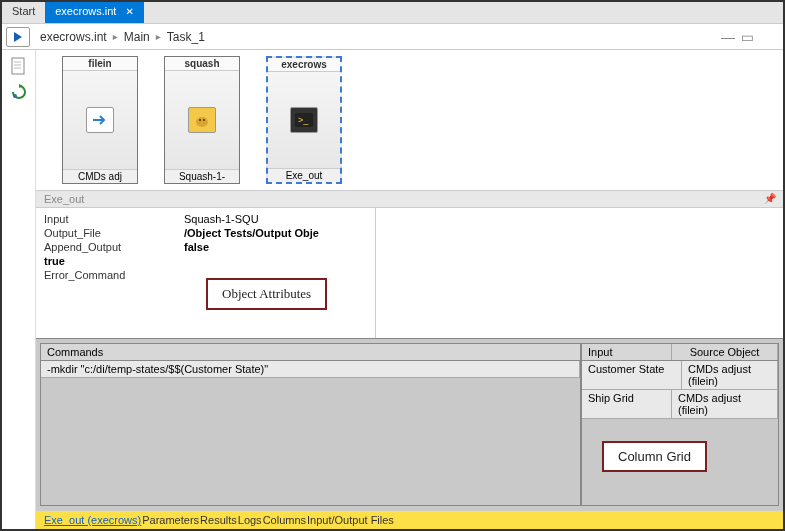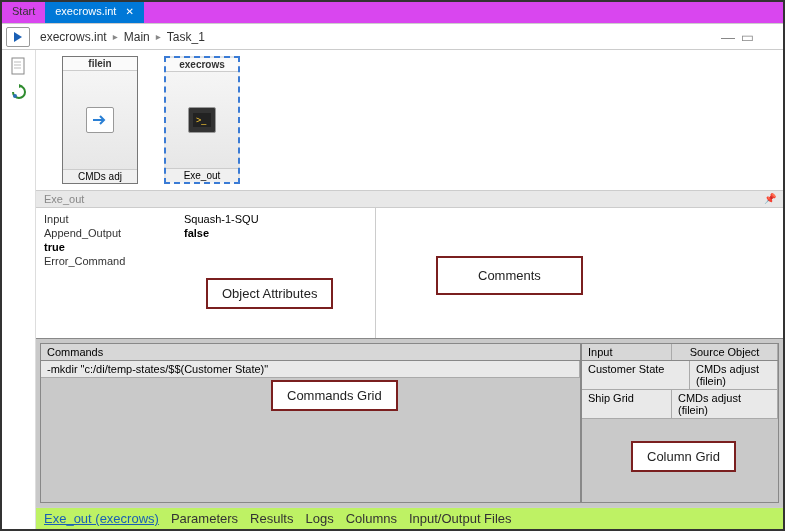--- a/index.html
+++ b/index.html
@@ -1,17 +1,17 @@
 <!DOCTYPE html>
 <html><head>
 <meta charset="utf-8">
 <style>
 * { box-sizing: border-box; margin: 0; padding: 0; }
 body { font-family: "Segoe UI", Tahoma, sans-serif; font-size: 11px; background: #fff; width: 785px; height: 531px; overflow: hidden; border: 2px solid #333; }
-.tabs-top { display: flex; background: #d946ef; border-bottom: 1px solid #ccc; height: 22px; }
+.tabs-top { display: flex; background: #e5e5e5; border-bottom: 1px solid #ccc; height: 22px; }
 .tab-top { padding: 3px 10px; cursor: pointer; color: #333; }
 .tab-top.active { background: #0078d7; color: #fff; }
 .close-x { margin-left: 6px; font-size: 10px; }
 .toolbar-row { display: flex; align-items: center; height: 26px; border-bottom: 1px solid #ccc; }
 .run-btn { width: 24px; height: 20px; margin: 0 4px; border: 1px solid #999; display: flex; align-items: center; justify-content: center; background: #fff; border-radius: 2px; }
 .run-tri { width: 0; height: 0; border-left: 8px solid #1a5fb4; border-top: 5px solid transparent; border-bottom: 5px solid transparent; }
 .breadcrumb { display: flex; align-items: center; gap: 6px; padding-left: 6px; font-size: 12px; color: #333; }
 .bc-sep { color: #888; font-size: 10px; }
 .main-area { display: flex; height: calc(100% - 48px); }
 .left-ico-bar { width: 34px; border-right: 1px solid #ddd; display: flex; flex-direction: column; align-items: center; gap: 6px; padding-top: 6px; }
@@ -34,21 +34,21 @@
 .attr-val.bold { font-weight:bold;}
 .comments { flex:1; padding:4px 8px; position:relative; font-size:11px;}
 .callout { position:absolute; border:2px solid #7a1f1f; background:#fff; padding:6px 14px; font-size:13px; color:#222;}
 .grids-row { flex:1; display:flex; background:#c9c9c9; border-top:1px solid #888; position:relative; padding:4px; }
 .grid-left { flex:1; border:1px solid #888; background:#c9c9c9; display:flex; flex-direction:column;}
 .grid-right { width:198px; border:1px solid #888; background:#c9c9c9; display:flex; flex-direction:column;}
 .grid-header { background:#d7d7d7; border-bottom:1px solid #888; padding:2px 6px; font-size:11px;}
 .grid-row { display:flex; background:#e9e9e9; border-bottom:1px solid #aaa;}
 .grid-cell { padding:2px 6px; font-size:11px; border-right:1px solid #aaa;}
 .grid-hdrs { display:flex; background:#d7d7d7; border-bottom:1px solid #888;}
-.bottom-tabs { display:flex; gap:12px; padding:3px 8px; border-top:1px solid #ccc; background:#bef264; font-size:13px;}
+.bottom-tabs { display:flex; gap:1px; padding:3px 8px; border-top:1px solid #ccc; background:#fde047; font-size:11px;}
 .bt { color:#333; cursor:pointer;}
 .bt.active { color:#1a5fb4; text-decoration:underline;}
 .min-dash { margin-left:auto; margin-right:28px; color:#888; font-size:14px; letter-spacing:1px;}
 </style>
 </head>
 <body>
 
 <div class="tabs-top">
   <div class="tab-top">Start</div>
   <div class="tab-top active">
@@ -96,20 +96,33 @@
         <div class="node-title">filein</div>
         <div class="node-body">
             <div class="ico-box">
               <svg width="18" height="14">
                 <path d="M2 7 L12 7 M9 3 L13 7 L9 11" stroke="#2a7fd4" stroke-width="2" fill="none"></path>
               </svg>
             </div>
           </div>
         <div class="node-foot">CMDs adj</div>
       </div>
+      <div class="node">
+        <div class="node-title">squash</div>
+        <div class="node-body">
+            <div class="ico-box" style="background:#f4c94a;">
+              <svg width="18" height="16">
+                <ellipse cx="9" cy="10" rx="6" ry="5" fill="#d9a52a"></ellipse>
+                <circle cx="7" cy="8" r="1" fill="#333"></circle>
+                <circle cx="11" cy="8" r="1" fill="#333"></circle>
+              </svg>
+            </div>
+          </div>
+        <div class="node-foot">Squash-1-</div>
+      </div>
       <div class="node sel">
         <div class="node-title">execrows</div>
         <div class="node-body">
             <div class="ico-box" style="background:#333;">
               <svg width="18" height="14">
                 <rect width="18" height="14" fill="#222"></rect>
                 <text x="3" y="10" fill="#ffcc33" font-size="9">&gt;_</text>
               </svg>
             </div>
           </div>
@@ -122,62 +135,62 @@
       <span class="pin">📌</span>
     </div>
 
     <div class="details">
       <div class="attrs">
         <div class="attr-row">
             <div class="attr-name">Input</div>
             <div class="attr-val">Squash-1-SQU</div>
           </div>
         <div class="attr-row">
+            <div class="attr-name">Output_File</div>
+            <div class="attr-val bold">/Object Tests/Output Obje</div>
+          </div>
+        <div class="attr-row">
             <div class="attr-name">Append_Output</div>
             <div class="attr-val bold">false</div>
           </div>
         <div class="attr-row">
             <div class="attr-val bold">true</div>
           </div>
         <div class="attr-row">
             <div class="attr-name">Error_Command</div>
             <div class="attr-val"></div>
           </div>
-        <div class="callout" style="left:170px; top:70px;">Object Attributes</div>
+        <div class="callout" style="left:170px; top:70px;font-family:Liberation Serif, serif;">Object Attributes</div>
       </div>
       <div class="comments">
-        <div class="callout" style="left:60px; top:48px; padding:10px 40px;">Comments</div>
       </div>
     </div>
 
     <div class="grids-row">
       <div class="grid-left">
         <div class="grid-header">Commands</div>
         <div class="grid-row">
             <div class="grid-cell" style="flex:1">-mkdir "c:/di/temp-states/$$(Customer State)"</div>
           </div>
-        <div style="position:relative; flex:1;">
-          <div class="callout" style="left:230px; top:2px;">Commands Grid</div>
-        </div>
       </div>
       <div class="grid-right">
         <div class="grid-hdrs">
           <div class="grid-cell" style="width:90px">Input</div>
           <div class="grid-cell" style="flex:1; text-align:center">Source Object</div>
         </div>
         <div class="grid-row">
-          <div class="grid-cell" style="width:108px">Customer State</div>
+          <div class="grid-cell" style="width:100px">Customer State</div>
           <div class="grid-cell" style="flex:1">CMDs adjust (filein)</div>
         </div>
         <div class="grid-row">
           <div class="grid-cell" style="width:90px">Ship Grid</div>
           <div class="grid-cell" style="flex:1">CMDs adjust (filein)</div>
         </div>
         <div style="position:relative; flex:1;">
-          <div class="callout" style="left:49px; top:22px;text-align:right;">Column Grid</div>
+          <div class="callout" style="left:20px; top:22px;text-align:right;">Column Grid</div>
         </div>
       </div>
     </div>
 
     <div class="bottom-tabs">
       <div class="bt active">Exe_out (execrows)</div>
       <div class="bt">Parameters</div>
       <div class="bt">Results</div>
       <div class="bt">Logs</div>
       <div class="bt">Columns</div>

